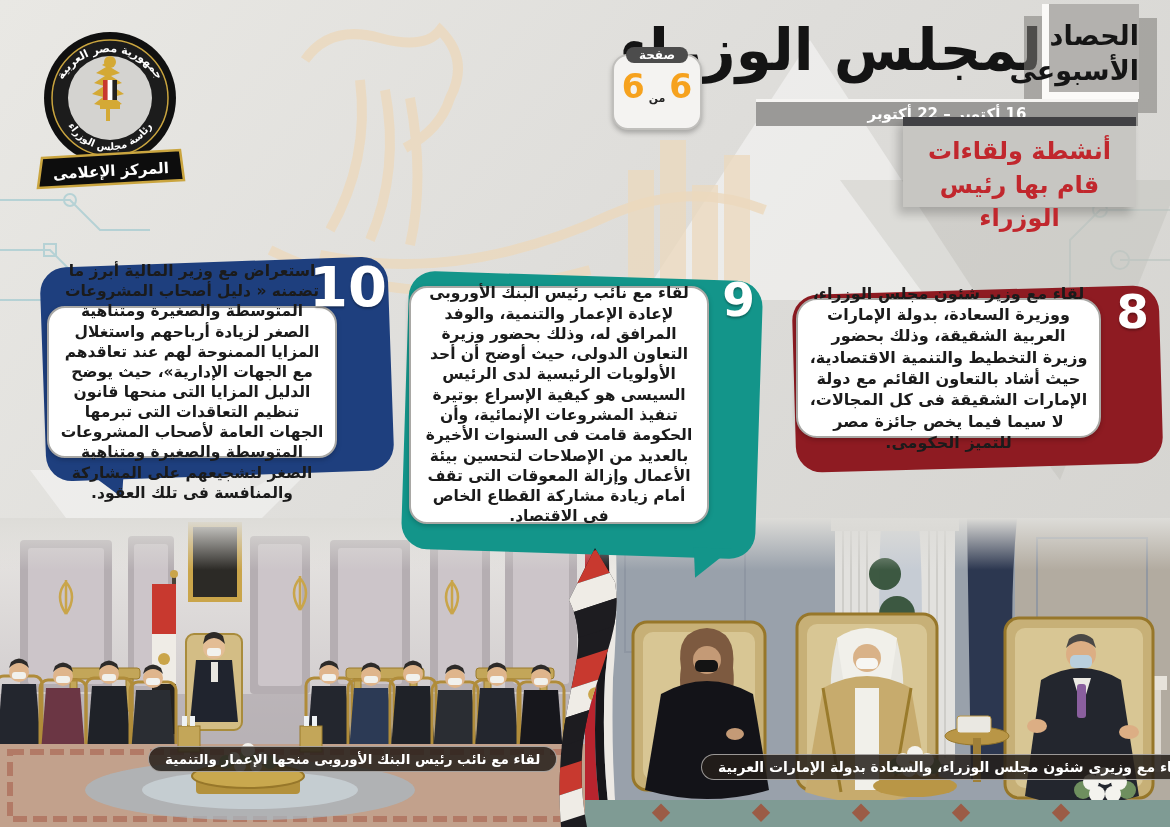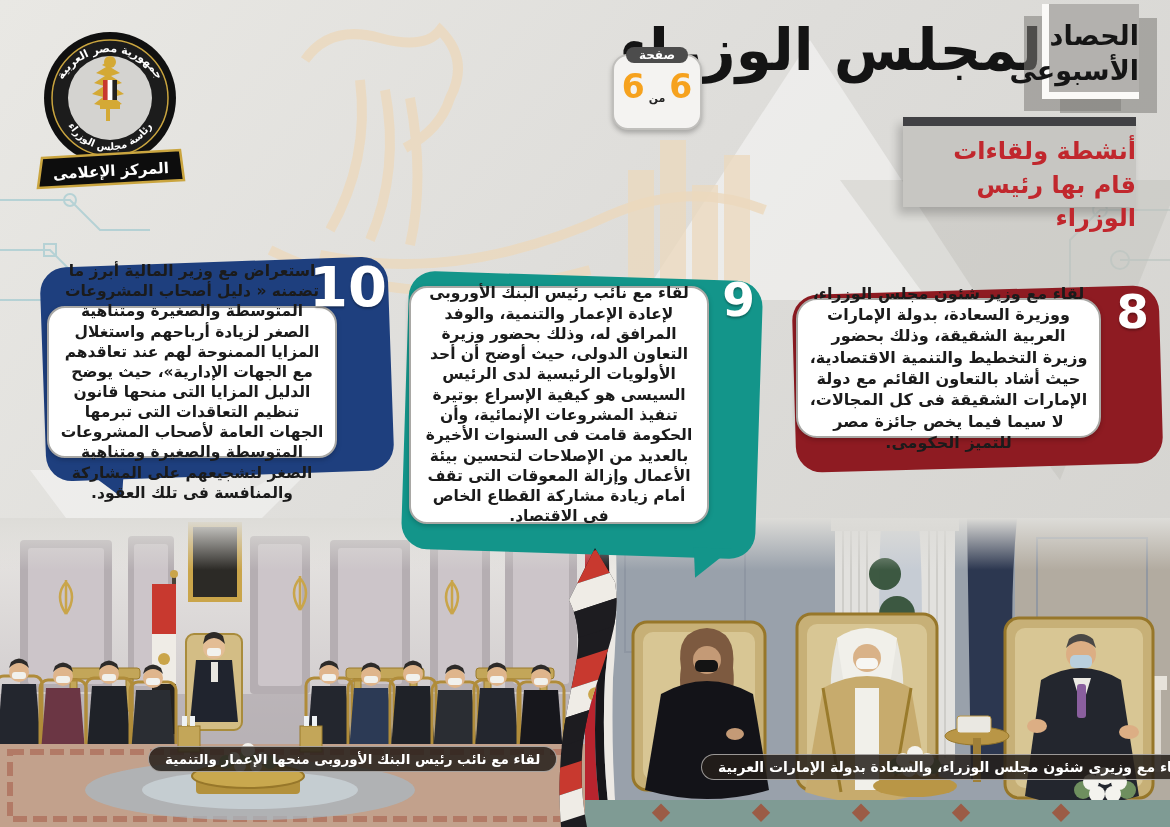--- a/index.html
+++ b/index.html
@@ -28,21 +28,21 @@
       border-top:3px solid #f5f4f2;color:#fff;font-size:15px;font-weight:800;text-align:center;line-height:24px;}
   .page-badge{position:absolute;left:612px;top:54px;width:86px;height:72px;z-index:4;background:#f4f3f1;
       border:2px solid #c0bfbc;border-radius:16px;box-shadow:0 3px 5px rgba(0,0,0,.25);}
   .badge-label{position:relative;margin:-9px auto 0;width:fit-content;background:#4c4c4c;color:#fff;
       font-size:12px;font-weight:700;padding:1px 13px;border-radius:8px;}
   .badge-nums{display:flex;align-items:center;justify-content:center;gap:4px;margin-top:4px;}
   .badge-six{font-size:33px;font-weight:800;color:#f6a21e;line-height:1;}
   .badge-of{font-size:11px;font-weight:700;color:#222;margin-top:25px;}
   .section-banner{position:absolute;left:903px;top:117px;width:233px;height:90px;z-index:3;background:#c7c6c2;
       border-top:9px solid #414144;box-shadow:-5px 7px 9px rgba(0,0,0,.2);
-      color:#c1272d;font-size:24px;font-weight:800;text-align:right;line-height:1.4;padding-top:9px;box-sizing:border-box;}
+      color:#c1272d;font-size:24px;font-weight:800;text-align:center;line-height:1.4;padding-top:9px;box-sizing:border-box;}
 
   
   .bubble{position:absolute;z-index:5;}
   .bubble-bg{position:absolute;border-radius:26px;background:var(--c);}
   .bubble-bg::after{content:"";position:absolute;width:0;height:0;}
   .bubble-num{position:absolute;color:#fff;font-weight:800;text-shadow:0 2px 2px rgba(0,0,0,.3);z-index:2;}
   .bubble-box{position:absolute;background:#fff;border:2px solid #a9a8a5;border-radius:18px;
       box-shadow:0 2px 5px rgba(0,0,0,.22);display:flex;align-items:center;z-index:1;box-sizing:border-box;}
   .bubble-box p{margin:0;width:100%;color:#1b1b1b;font-weight:700;text-align:center;}
 
@@ -154,20 +154,21 @@
 
       <g>
         <path d="M14 148 L152 140 L156 170 L10 178 Z" fill="#0d0d0d" stroke="#caa53f" stroke-width="2.5"></path>
         <text x="83" y="166" text-anchor="middle" font-size="15" font-weight="bold" fill="#fff" transform="rotate(-3 83 162)">المركز الإعلامى</text>
       </g>
     </svg>
   </div>
 
   <div class="title-main">لمجلس الوزراء</div>
   <div class="title-side">الحصاد الأسبوعى</div>
+  <div class="date-bar">16 أكتوبر – 22 أكتوبر</div>
 
   <div class="page-badge">
     <div class="badge-label">صفحة</div>
     <div class="badge-nums">
       <span class="badge-six">6</span>
       <span class="badge-of">من</span>
       <span class="badge-six">6</span>
     </div>
   </div>
 

